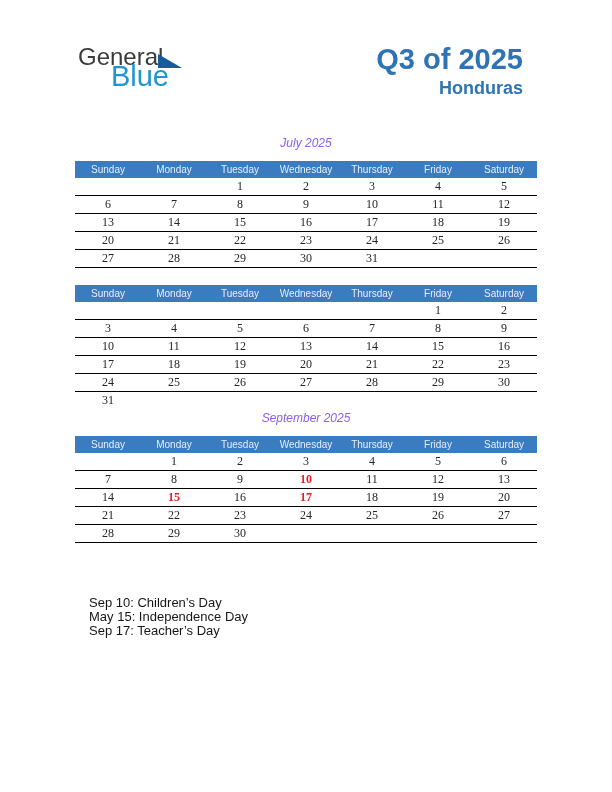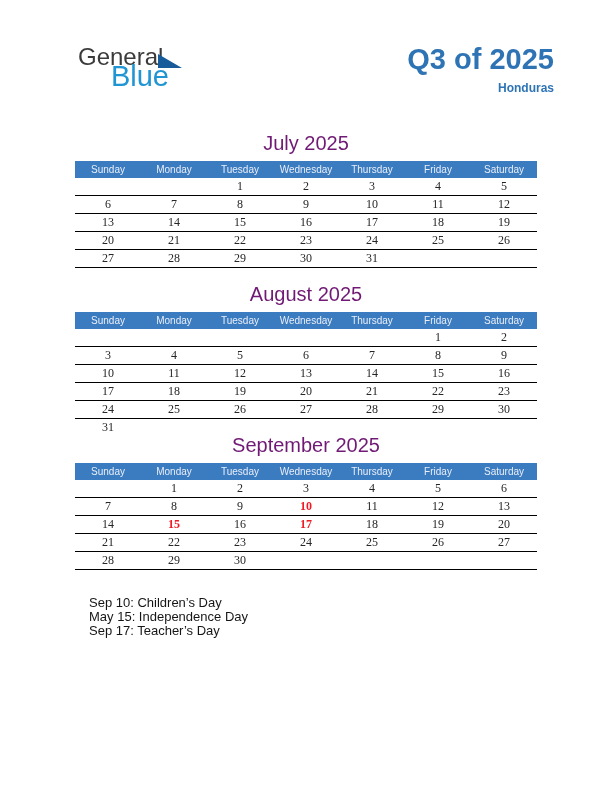--- a/index.html
+++ b/index.html
@@ -11,27 +11,27 @@
   body{
     width:612px; height:792px; position:relative; overflow:hidden;
     font-family:"Liberation Sans", sans-serif;
   }
   
   .logo{position:absolute; left:78px; top:44px; width:104px;}
   .logo-word1{font-size:24px; line-height:26px; color:var(--logo1); letter-spacing:0px;}
   .logo-word2{font-size:29px; line-height:24px; color:var(--logo2); text-align:right; padding-right:13px; margin-top:-6px;}
   .logo-tri{position:absolute; right:0; top:10px; width:24px; height:14px; display:block;}
   
-  .titleblock{position:absolute; top:42px; right:58px; text-align:right; color:var(--accent);}
+  .titleblock{position:absolute; top:42px; right:89px; text-align:right; color:var(--accent);}
   .q-title{font-size:29px; font-weight:bold; line-height:34px;}
-  .q-subtitle{font-size:12px; font-weight:bold; line-height:21px; margin-top:2px;}
+  .q-subtitle{font-size:18px; font-weight:bold; line-height:21px; margin-top:2px;}
   
   .content{position:absolute; top:134px; left:75px; width:462px;}
   .month{width:462px;}
-  .month-title{font-size:20px; line-height:19px; height:19px; color:#701a75; text-align:center; margin-bottom:8px;}
+  .month-title{font-size:12px; line-height:19px; height:19px; color:#8b5cf6; text-align:center; margin-bottom:8px;font-style:italic;}
   table.cal{width:462px; border-collapse:collapse; table-layout:fixed;}
   table.cal thead th{
     background:var(--band); color:var(--bandText); font-weight:normal;
     font-size:10px; height:17px; padding:0; text-align:center; vertical-align:middle;
   }
   table.cal tbody td{
     height:17px; line-height:17px; padding:0; text-align:center; vertical-align:middle;
     font-family:"Liberation Serif", serif; font-size:12px; color:var(--dateText);
   }
   table.cal tbody tr + tr td{border-top:1px solid var(--line);}
@@ -122,21 +122,20 @@
             <td></td>
             <td></td>
             <td></td>
             <td></td>
             <td></td>
           </tr>
         </tbody>
       </table>
   </div>
   <div class="month">
-    <div class="month-title">August 2025</div>
     <table class="cal">
         <thead>
           <tr>
             <th>Sunday</th>
             <th>Monday</th>
             <th>Tuesday</th>
             <th>Wednesday</th>
             <th>Thursday</th>
             <th>Friday</th>
             <th>Saturday</th>

